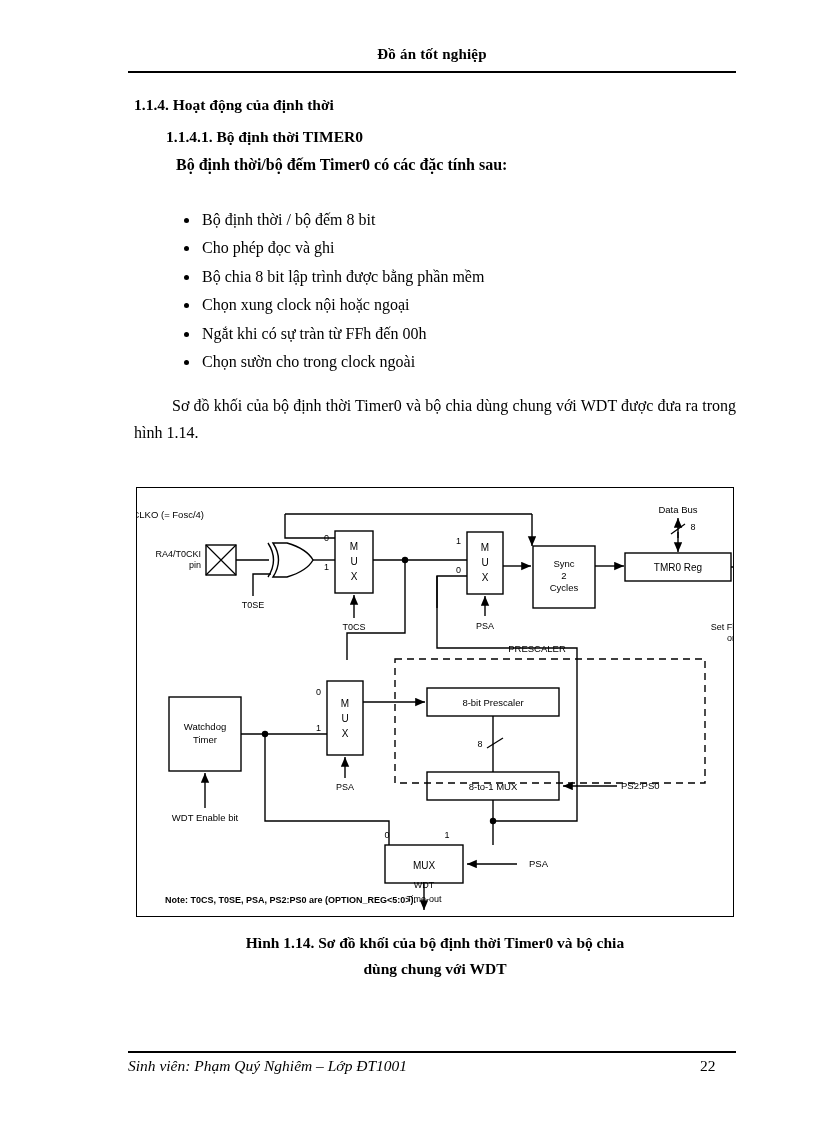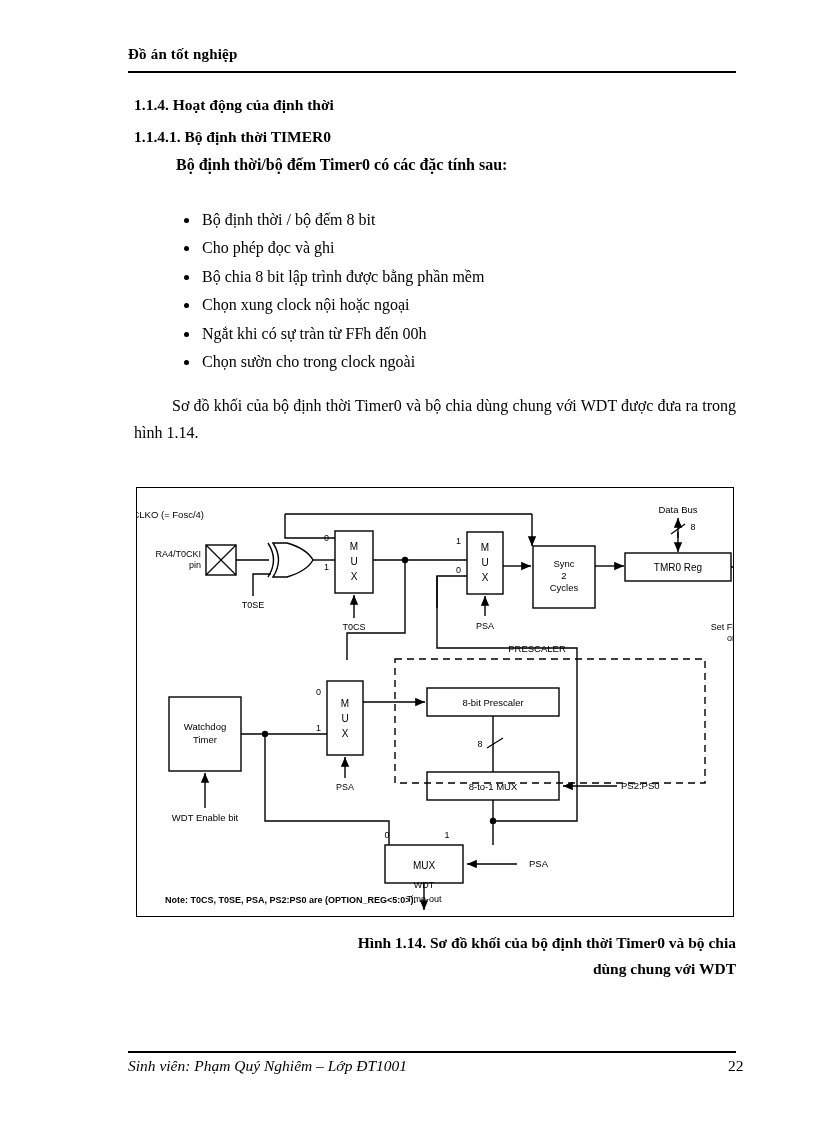--- a/index.html
+++ b/index.html
@@ -16,20 +16,21 @@
     font-family: "Liberation Serif", "DejaVu Serif", serif;
     color: #000000;
   }
 
   
   .header-title {
     position: absolute;
     left: 128px;
     top: 46px;
     width: 608px;
+    text-align: center;
     font-weight: bold;
     font-size: 15px;
     letter-spacing: .2px;
   }
   .header-rule {
     position: absolute;
     left: 128px;
     top: 71px;
     width: 608px;
     height: 0;
@@ -38,21 +39,21 @@
 
   
   .h3 {
     position: absolute;
     left: 134px;
     font-weight: bold;
     font-size: 15.5px;
     white-space: nowrap;
   }
   .h3.lvl1 { top: 96px; }
-  .h3.lvl2 { top: 128px; }
+  .h3.lvl2 { top: 128px; margin-left: 32px; }
 
   
   .intro {
     position: absolute;
     left: 176px;
     top: 156px;
     font-size: 16px;
     font-weight: bold;
   }
 
@@ -107,21 +108,21 @@
     position: absolute;
     inset: 0;
   }
 
   
   .caption {
     position: absolute;
     left: 134px;
     top: 930px;
     width: 602px;
-    text-align: right;
+    text-align: center;
     font-weight: bold;
     font-size: 15.5px;
     line-height: 26px;
   }
 
   
   .footer-rule {
     position: absolute;
     left: 128px;
     top: 1051px;
@@ -134,21 +135,20 @@
     left: 128px;
     top: 1057px;
     font-style: italic;
     font-size: 15.5px;
   }
   .footer-page {
     position: absolute;
     left: 700px;
     top: 1057px;
     font-size: 15.5px;
-    margin-left: 28px;
   }
 
   
   svg text {
     font-family: "Liberation Sans", "DejaVu Sans", sans-serif;
     fill: #000;
   }
 </style>
 </head>
 <body>

